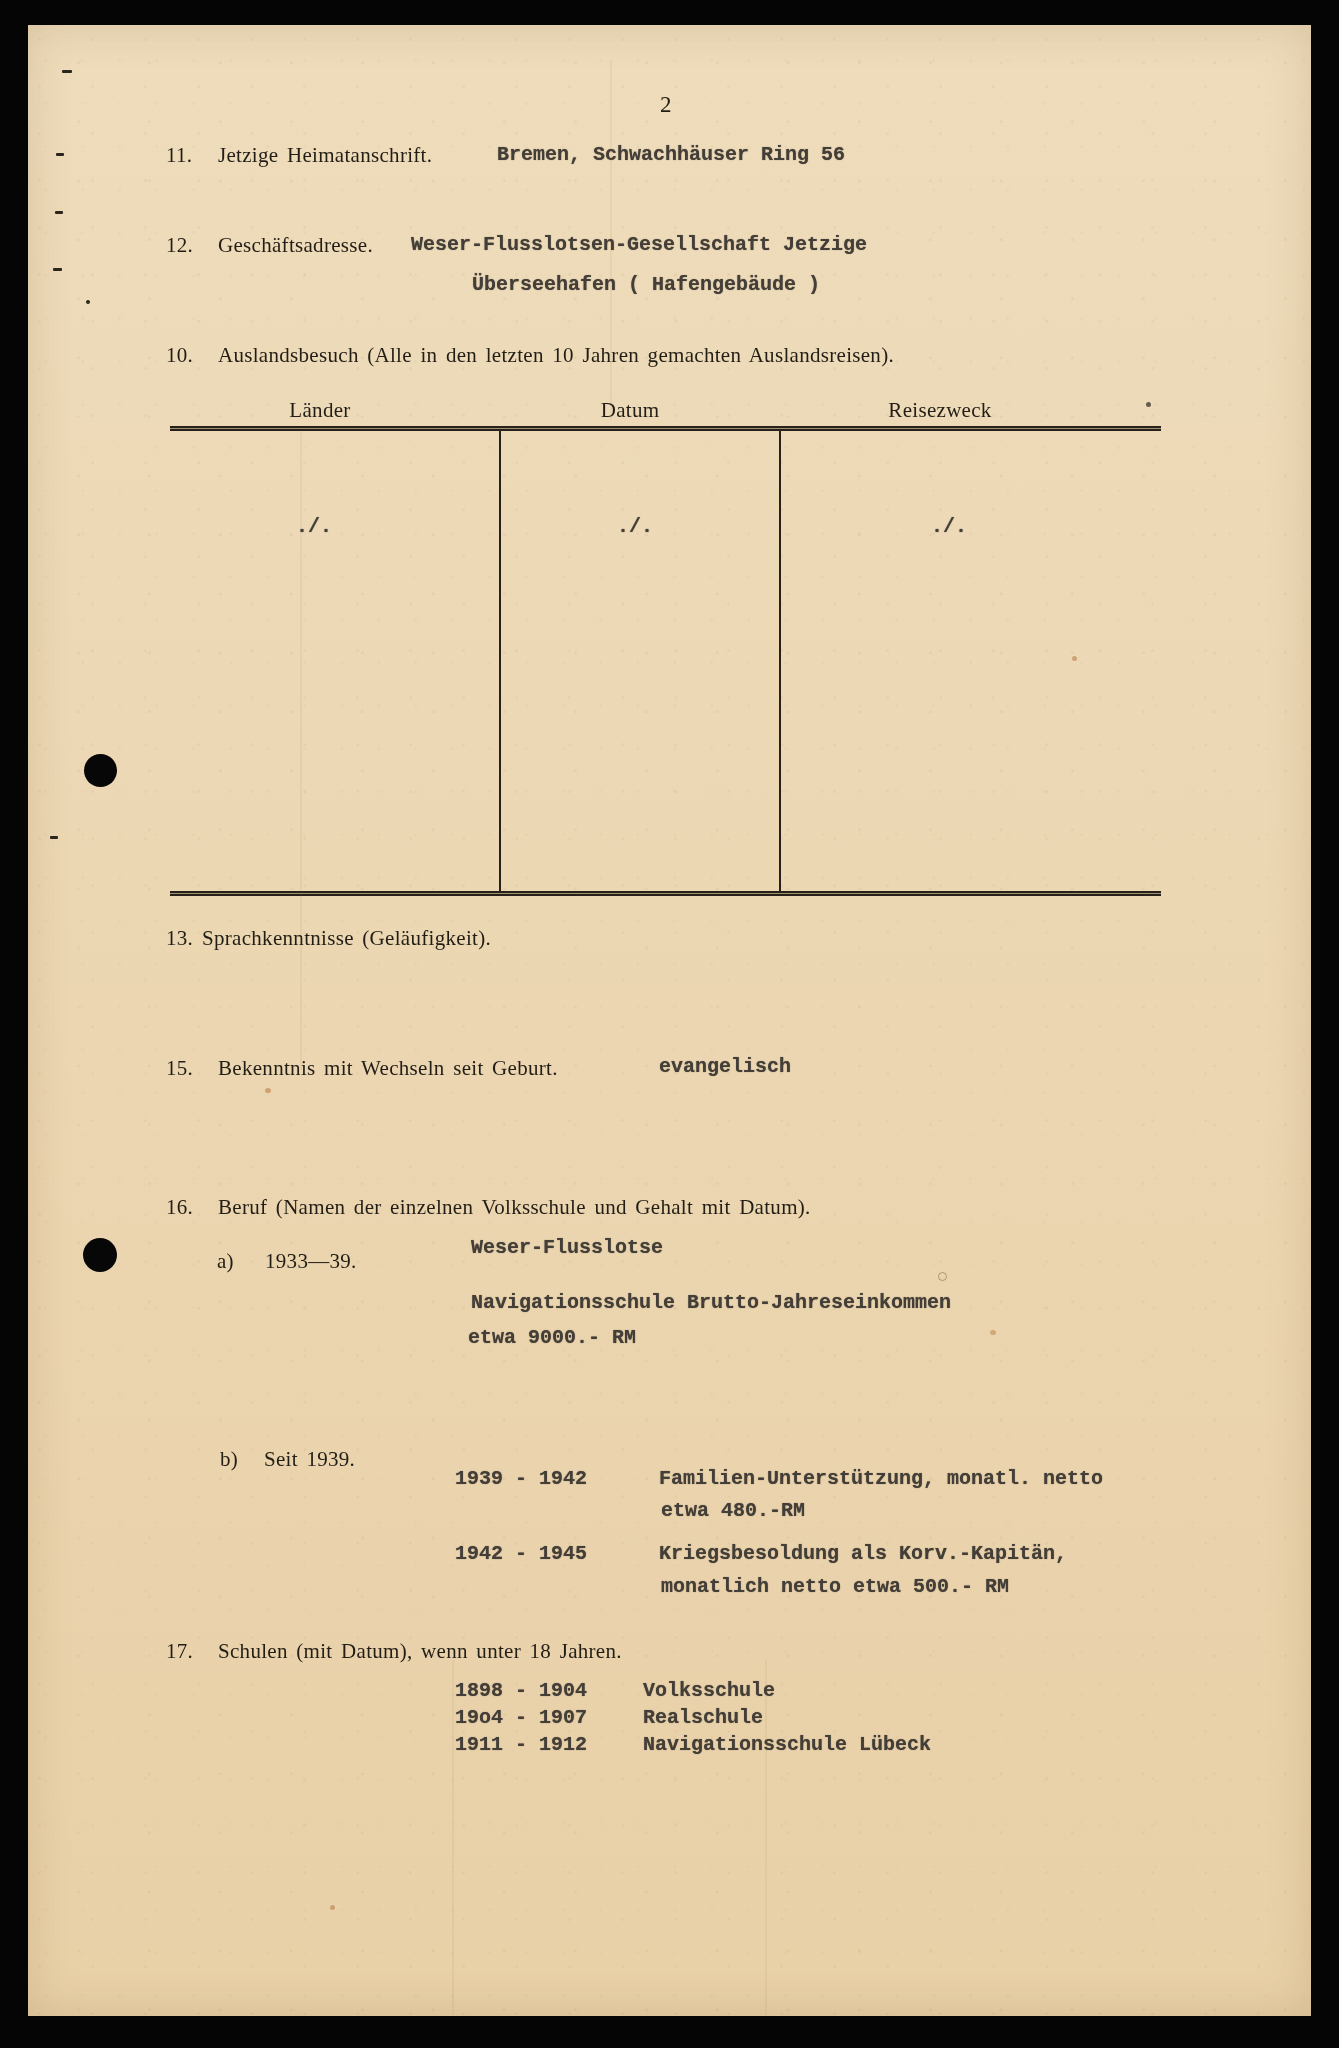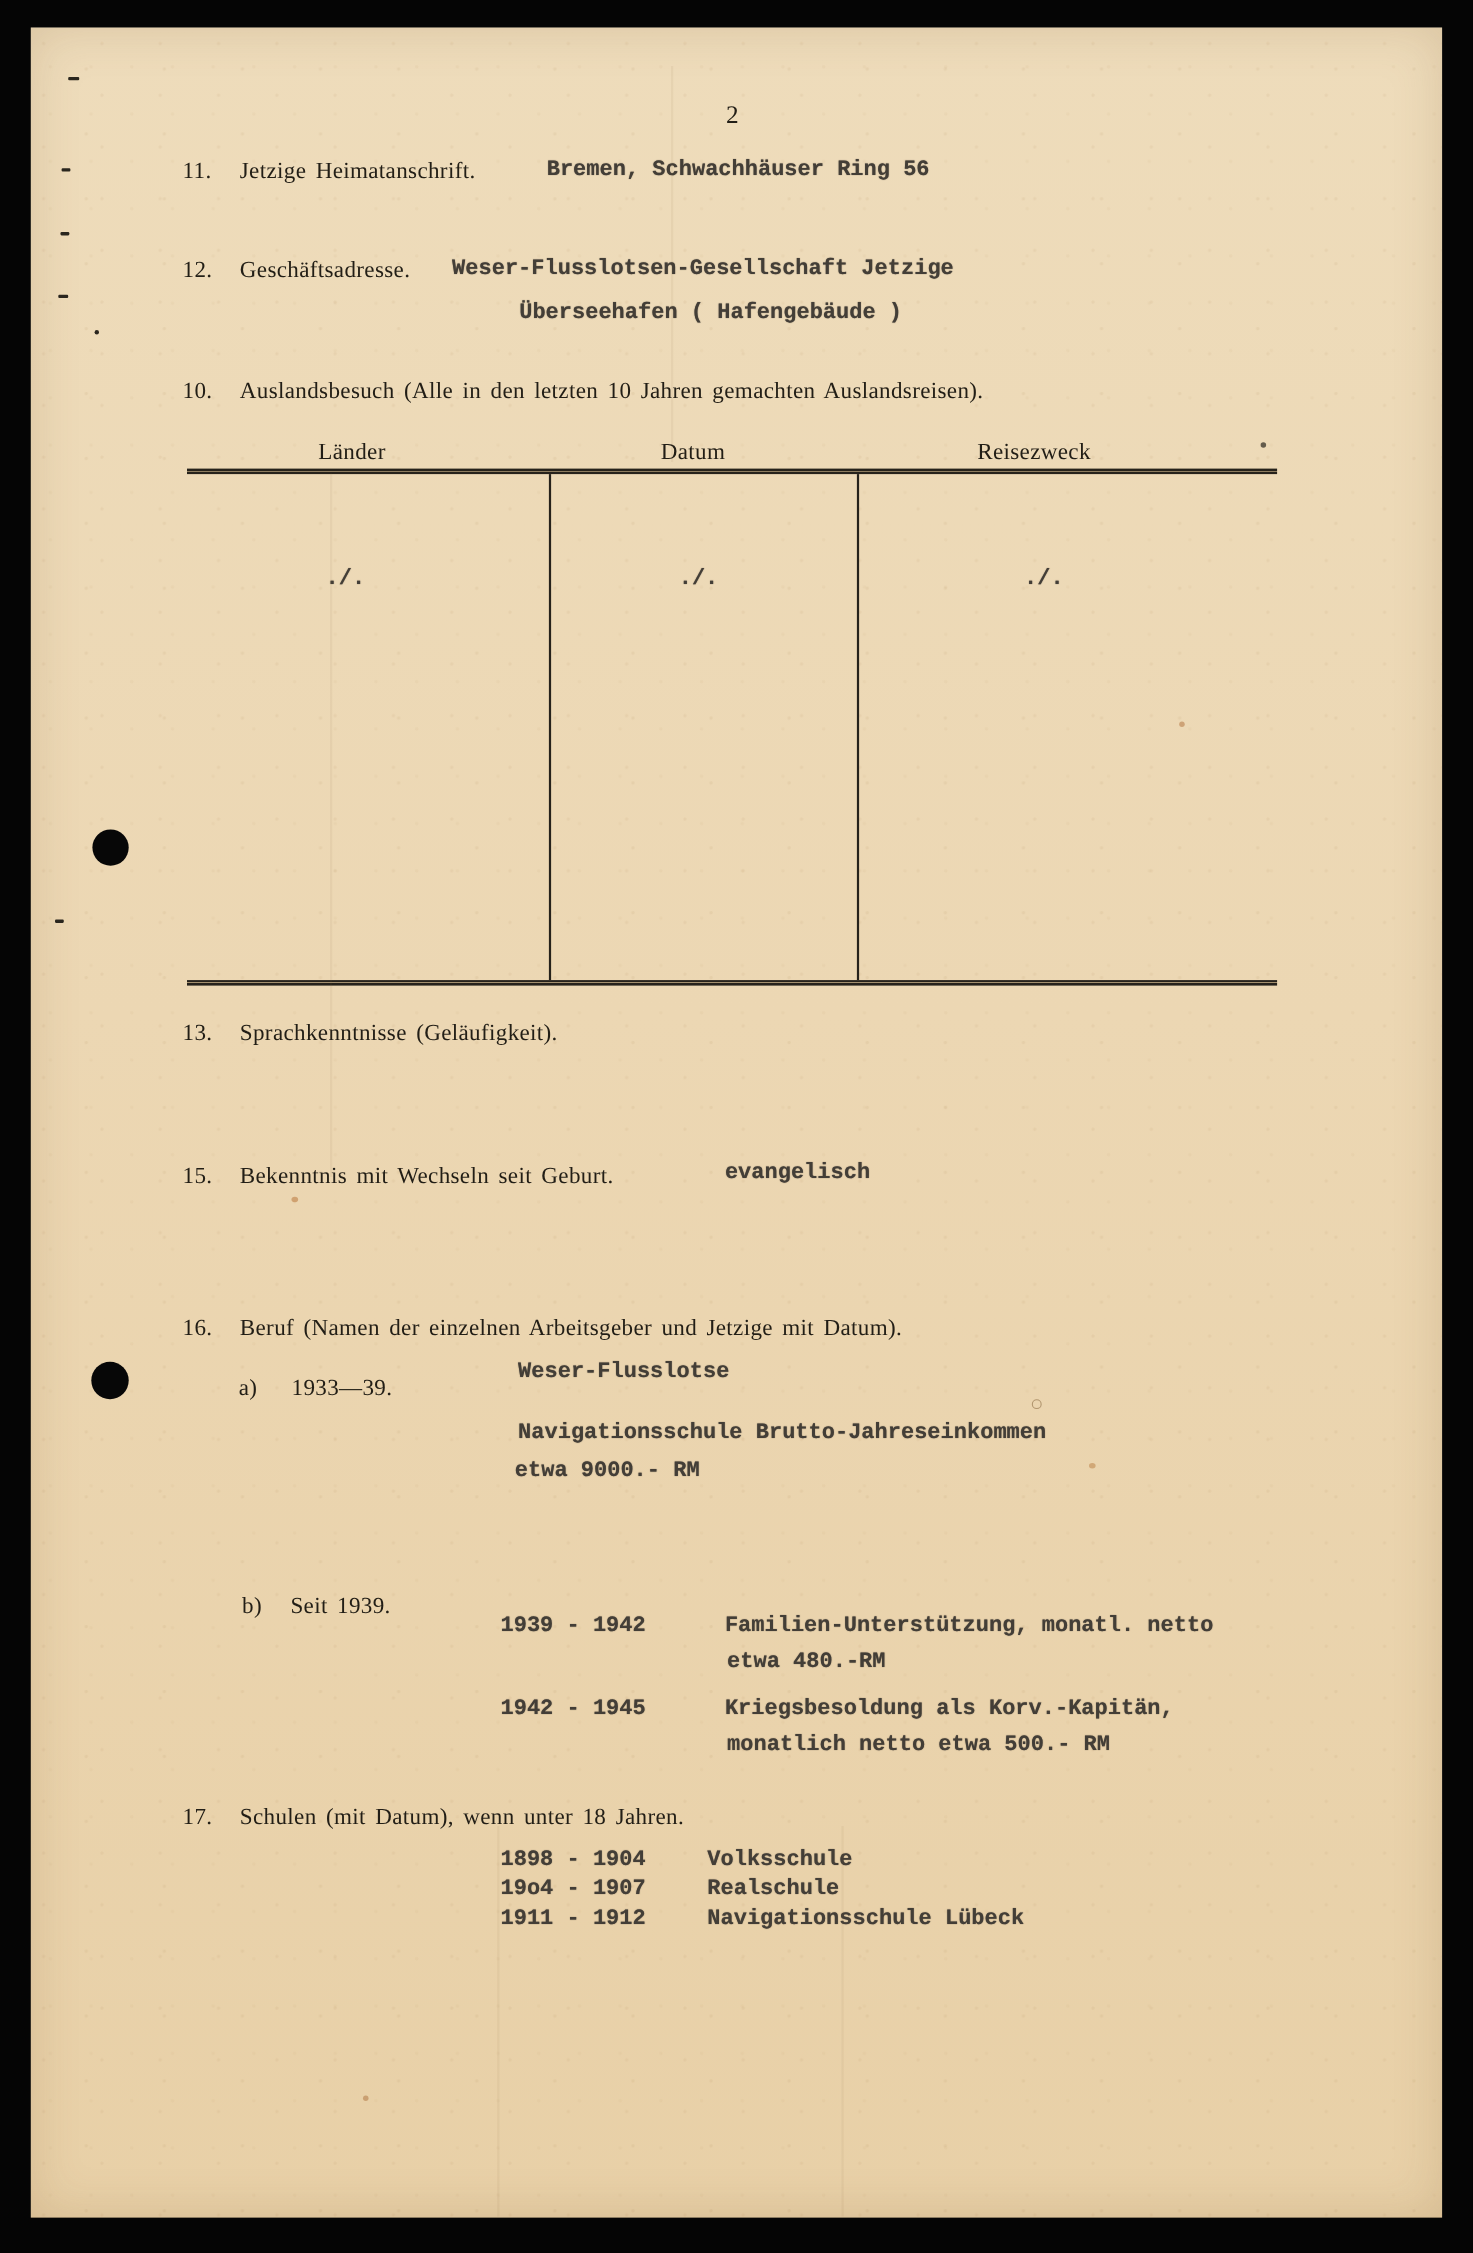--- a/index.html
+++ b/index.html
@@ -53,28 +53,28 @@
   <div class="abs serif hdr" style="left:940px;top:397px;">Reisezweck</div>
   <div class="rule" style="left:170px;top:426px;width:991px;"></div>
   <div class="vrule" style="left:499px;top:431px;height:460px;"></div>
   <div class="vrule" style="left:779px;top:431px;height:460px;"></div>
   <div class="rule" style="left:170px;top:891px;width:991px;"></div>
   <div class="abs typed" style="left:296px;top:512px;">./.</div>
   <div class="abs typed" style="left:617px;top:512px;">./.</div>
   <div class="abs typed" style="left:931px;top:512px;">./.</div>
 
   <div class="abs serif" style="left:166px;top:925px;">13.</div>
-  <div class="abs serif" style="left:218px;top:925px;text-align:right;">Sprachkenntnisse (Geläufigkeit).</div>
+  <div class="abs serif" style="left:202px;top:925px;text-align:right;">Sprachkenntnisse (Geläufigkeit).</div>
 
   <div class="abs serif" style="left:166px;top:1055px;">15.</div>
   <div class="abs serif" style="left:218px;top:1055px;">Bekenntnis mit Wechseln seit Geburt.</div>
   <div class="abs typed" style="left:659px;top:1052px;">evangelisch</div>
 
   <div class="abs serif" style="left:166px;top:1194px;">16.</div>
-  <div class="abs serif" style="left:218px;top:1194px;">Beruf (Namen der einzelnen Arbeitsgeber und Jetzige mit Datum).</div>
+  <div class="abs serif" style="left:218px;top:1194px;">Beruf (Namen der einzelnen Volksschule und Gehalt mit Datum).</div>
   <div class="abs typed" style="left:471px;top:1233px;">Weser-Flusslotse</div>
   <div class="abs serif" style="left:217px;top:1248px;">a)</div>
   <div class="abs serif" style="left:265px;top:1248px;">1933—39.</div>
   <div class="abs typed" style="left:471px;top:1288px;">Navigationsschule Brutto-Jahreseinkommen</div>
   <div class="abs typed" style="left:468px;top:1323px;">etwa 9000.- RM</div>
 
   <div class="abs serif" style="left:220px;top:1446px;">b)</div>
   <div class="abs serif" style="left:264px;top:1446px;">Seit 1939.</div>
   <div class="abs typed" style="left:455px;top:1464px;">1939 - 1942</div>
   <div class="abs typed" style="left:659px;top:1464px;">Familien-Unterstützung, monatl. netto</div>

